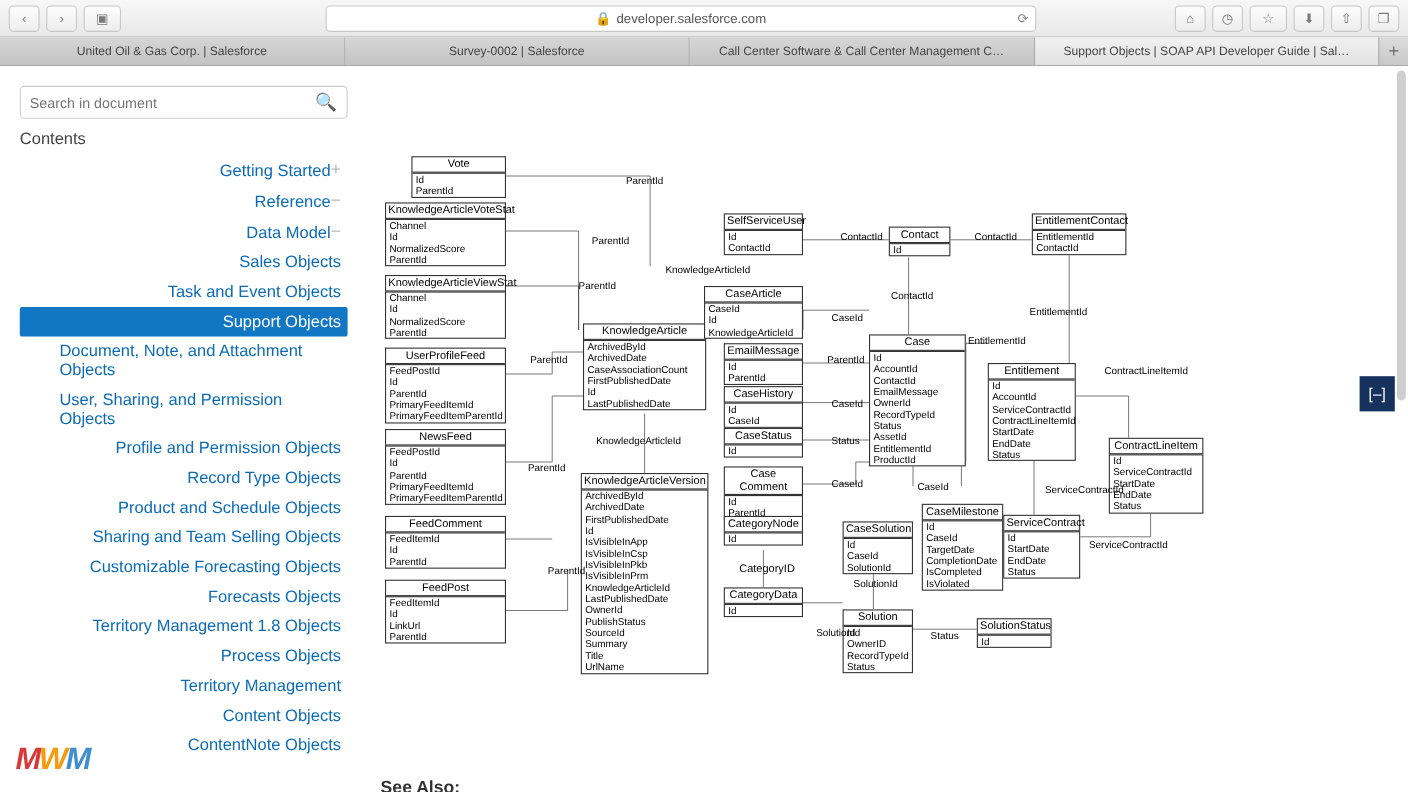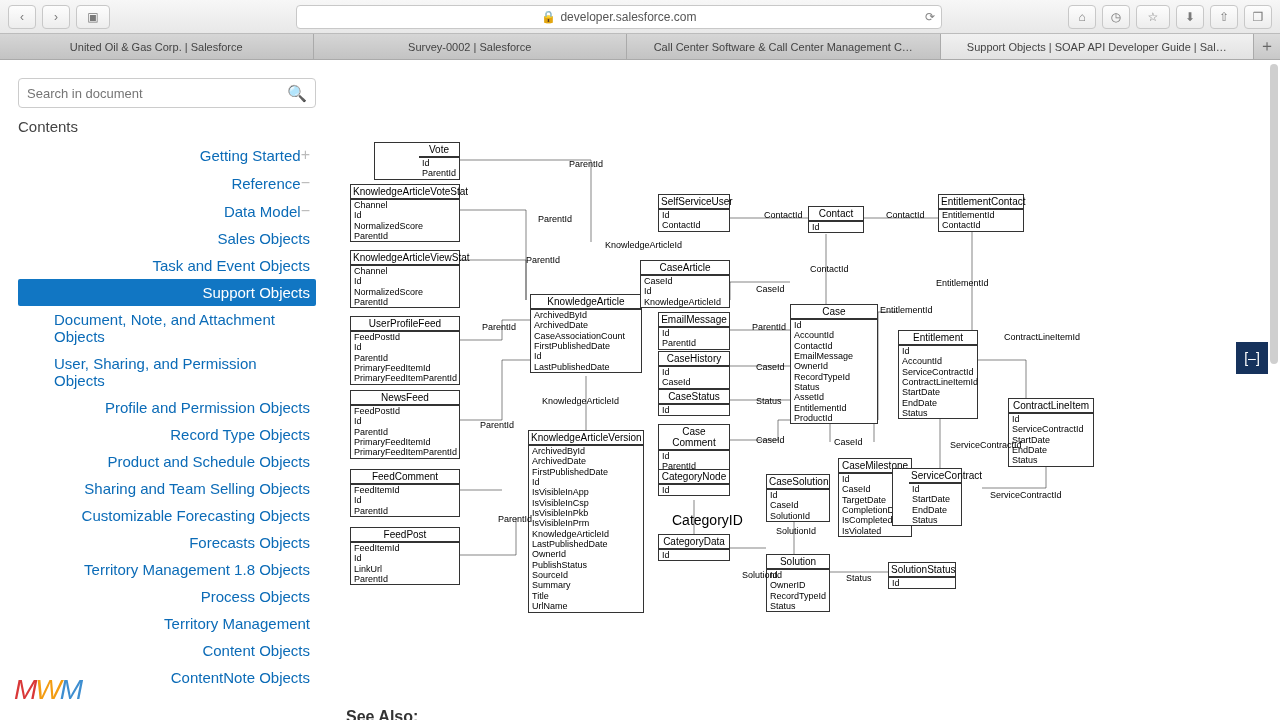--- a/index.html
+++ b/index.html
@@ -38,21 +38,21 @@
 .content { flex:1; position:relative; overflow:hidden; }
 .diagram { position:absolute; left:0; top:0; width:940px; height:640px; }
 .entity { position:absolute; border:1px solid #333; background:#fff; font-size:10px; color:#000; font-family:Arial,sans-serif; }
 .entity .ename { text-align:center; border-bottom:1px solid #333; padding:1px 2px; font-size:10px; }
 .entity .fields div { padding:0 3px; line-height:1.15; font-size:9px; white-space:nowrap; }
 .entity .fields { border-top:1px solid #333; }
 svg.connectors { position:absolute; left:0; top:0; width:940px; height:640px; pointer-events:none; }
 .seealso { position:absolute; left:20px; bottom:-6px; font-size:16px; font-weight:600; color:#333; }
 .float-btn { position:absolute; right:12px; top:282px; width:32px; height:32px; background:#16325c; color:#fff; display:flex; align-items:center; justify-content:center; font-size:14px; }
 .scrollbar { position:absolute; right:2px; top:64px; width:8px; height:300px; background:#cfcfcf; border-radius:4px; }
-.logo { position:absolute; left:14px; bottom:14px; font-size:28px; font-weight:400; font-style:italic; letter-spacing:-2px; }
+.logo { position:absolute; left:14px; bottom:14px; font-size:28px; font-weight:700; font-style:italic; letter-spacing:-2px; }
 .logo .r{color:#d93838}.logo .o{color:#f39c12}.logo .b{color:#3e8ed0}
 </style>
 </head>
 <body>
 
 <div class="toolbar">
   <div class="tb-btn">‹</div>
   <div class="tb-btn">›</div>
   <div class="tb-btn dbl">▣</div>
   <div class="url-bar">
@@ -176,21 +176,21 @@
           <path d="M504 512 H562"></path>
           <path d="M504 382 V360 H552 V252"></path>
           <path d="M548 382 V360 H552"></path>
           <path d="M552 252 H572"></path>
           <path d="M646 172 V270"></path>
           <path d="M614 352 V408"></path>
           <path d="M652 300 H700 V338"></path>
           <path d="M656 428 H720 V400"></path>
         </g>
       </svg>
-    <div class="entity" style="left: 48px; top: 82px; width: 86px; padding-left: 44px;">
+    <div class="entity" style="left: 48px; top: 82px; width: 86px;">
           <div class="ename">Vote</div>
           <div class="fields">
             <div>Id</div>
             <div>ParentId</div>
           </div>
         </div>
         <div class="entity" style="left: 24px; top: 124px; width: 110px;">
           <div class="ename">KnowledgeArticleVoteStat</div>
           <div class="fields">
             <div>Channel</div>
@@ -398,21 +398,21 @@
           <div class="fields">
             <div>Id</div>
             <div>AccountId</div>
             <div>ServiceContractId</div>
             <div>ContractLineItemId</div>
             <div>StartDate</div>
             <div>EndDate</div>
             <div>Status</div>
           </div>
         </div>
-        <div class="entity" style="left: 566px; top: 408px; width: 70px; padding-left: 16px;">
+        <div class="entity" style="left: 586px; top: 408px; width: 70px;">
           <div class="ename">ServiceContract</div>
           <div class="fields">
             <div>Id</div>
             <div>StartDate</div>
             <div>EndDate</div>
             <div>Status</div>
           </div>
         </div>
         <div class="entity" style="left: 682px; top: 338px; width: 86px;">
           <div class="ename">ContractLineItem</div>
@@ -433,21 +433,21 @@
         <div style="position: absolute; left: 279px; top: 180px; font-size: 9px; color: rgb(0, 0, 0); font-family: Arial;">KnowledgeArticleId</div>
         <div style="position: absolute; left: 216px; top: 336px; font-size: 9px; color: rgb(0, 0, 0); font-family: Arial;">KnowledgeArticleId</div>
         <div style="position: absolute; left: 438px; top: 150px; font-size: 9px; color: rgb(0, 0, 0); font-family: Arial;">ContactId</div>
         <div style="position: absolute; left: 560px; top: 150px; font-size: 9px; color: rgb(0, 0, 0); font-family: Arial;">ContactId</div>
         <div style="position: absolute; left: 484px; top: 204px; font-size: 9px; color: rgb(0, 0, 0); font-family: Arial;">ContactId</div>
         <div style="position: absolute; left: 430px; top: 224px; font-size: 9px; color: rgb(0, 0, 0); font-family: Arial;">CaseId</div>
         <div style="position: absolute; left: 426px; top: 262px; font-size: 9px; color: rgb(0, 0, 0); font-family: Arial;">ParentId</div>
         <div style="position: absolute; left: 430px; top: 302px; font-size: 9px; color: rgb(0, 0, 0); font-family: Arial;">CaseId</div>
         <div style="position: absolute; left: 430px; top: 336px; font-size: 9px; color: rgb(0, 0, 0); font-family: Arial;">Status</div>
         <div style="position: absolute; left: 430px; top: 375px; font-size: 9px; color: rgb(0, 0, 0); font-family: Arial;">CaseId</div>
-        <div style="position: absolute; left: 346px; top: 452px; font-size: 14px; color: rgb(0, 0, 0); font-family: Arial;">CategoryID</div>
+        <div style="position: absolute; left: 346px; top: 452px; font-size: 10px; color: rgb(0, 0, 0); font-family: Arial;">CategoryID</div>
         <div style="position: absolute; left: 416px; top: 510px; font-size: 9px; color: rgb(0, 0, 0); font-family: Arial;">SolutionId</div>
         <div style="position: absolute; left: 450px; top: 466px; font-size: 9px; color: rgb(0, 0, 0); font-family: Arial;">SolutionId</div>
         <div style="position: absolute; left: 508px; top: 377px; font-size: 9px; color: rgb(0, 0, 0); font-family: Arial;">CaseId</div>
         <div style="position: absolute; left: 554px; top: 245px; font-size: 9px; color: rgb(0, 0, 0); font-family: Arial;">EntitlementId</div>
         <div style="position: absolute; left: 610px; top: 218px; font-size: 9px; color: rgb(0, 0, 0); font-family: Arial;">EntitlementId</div>
         <div style="position: absolute; left: 624px; top: 380px; font-size: 9px; color: rgb(0, 0, 0); font-family: Arial;">ServiceContractId</div>
         <div style="position: absolute; left: 664px; top: 430px; font-size: 9px; color: rgb(0, 0, 0); font-family: Arial;">ServiceContractId</div>
         <div style="position: absolute; left: 678px; top: 272px; font-size: 9px; color: rgb(0, 0, 0); font-family: Arial;">ContractLineItemId</div>
         <div style="position: absolute; left: 520px; top: 513px; font-size: 9px; color: rgb(0, 0, 0); font-family: Arial;">Status</div>
       </div>

